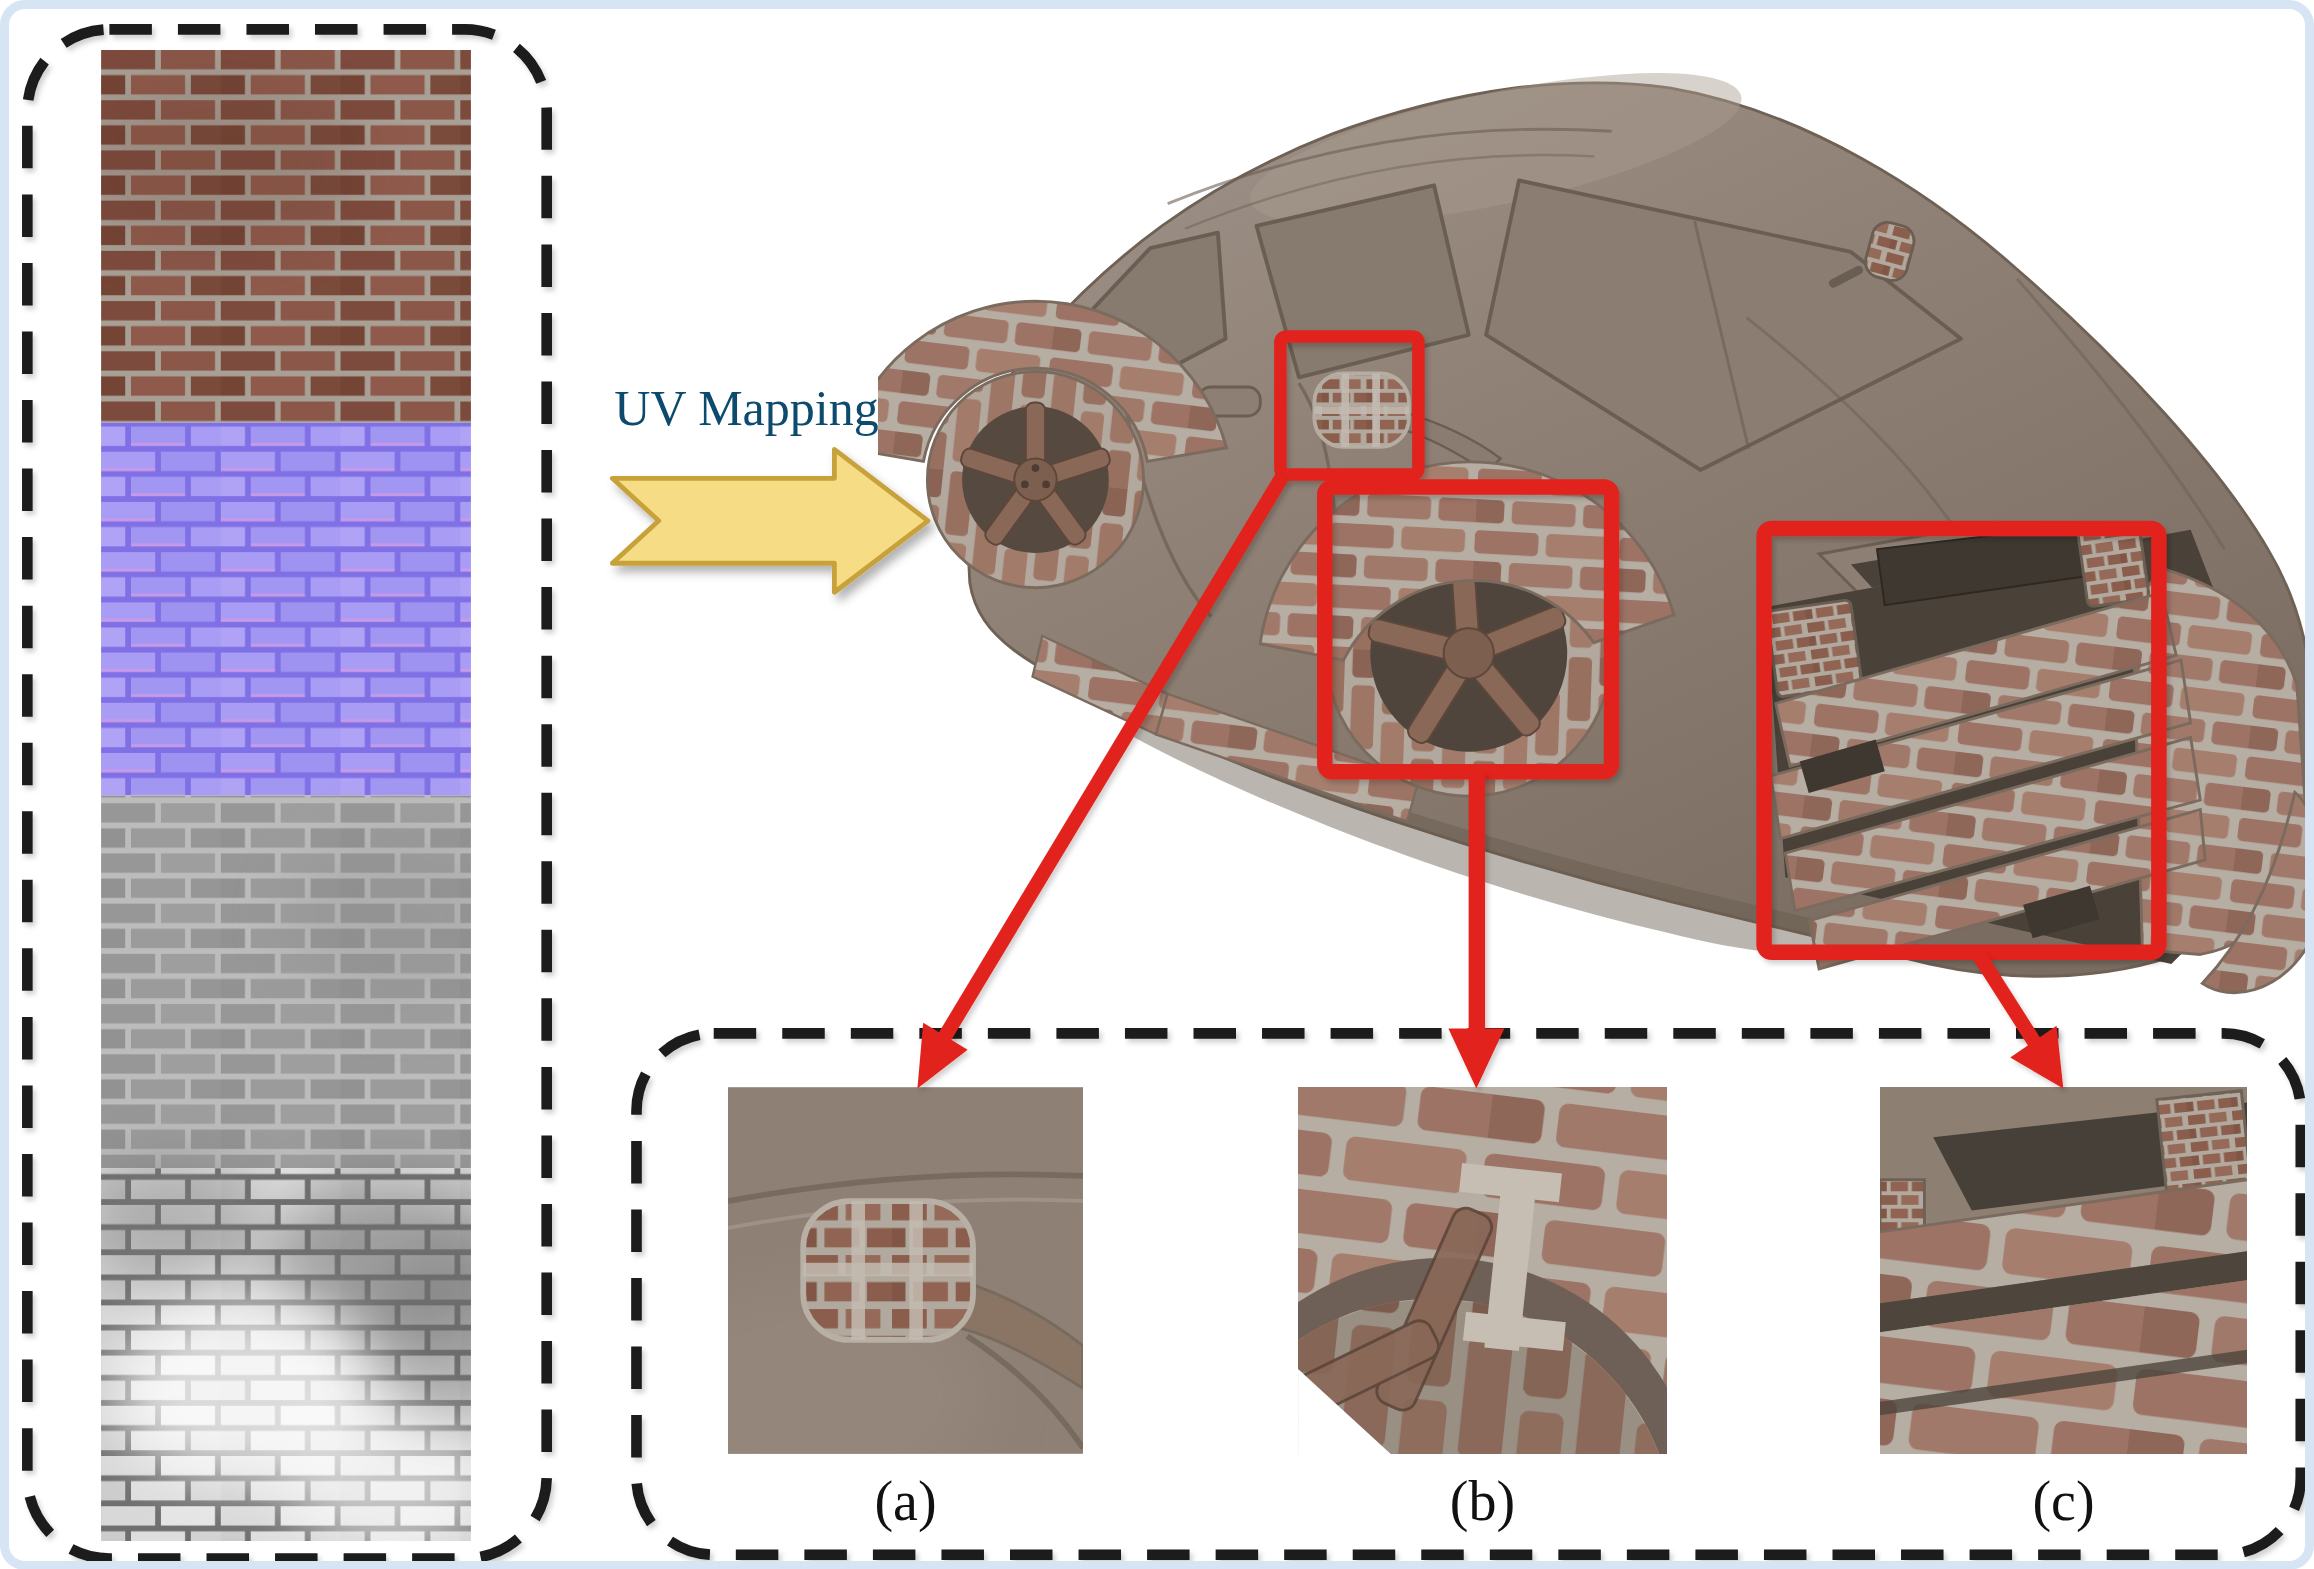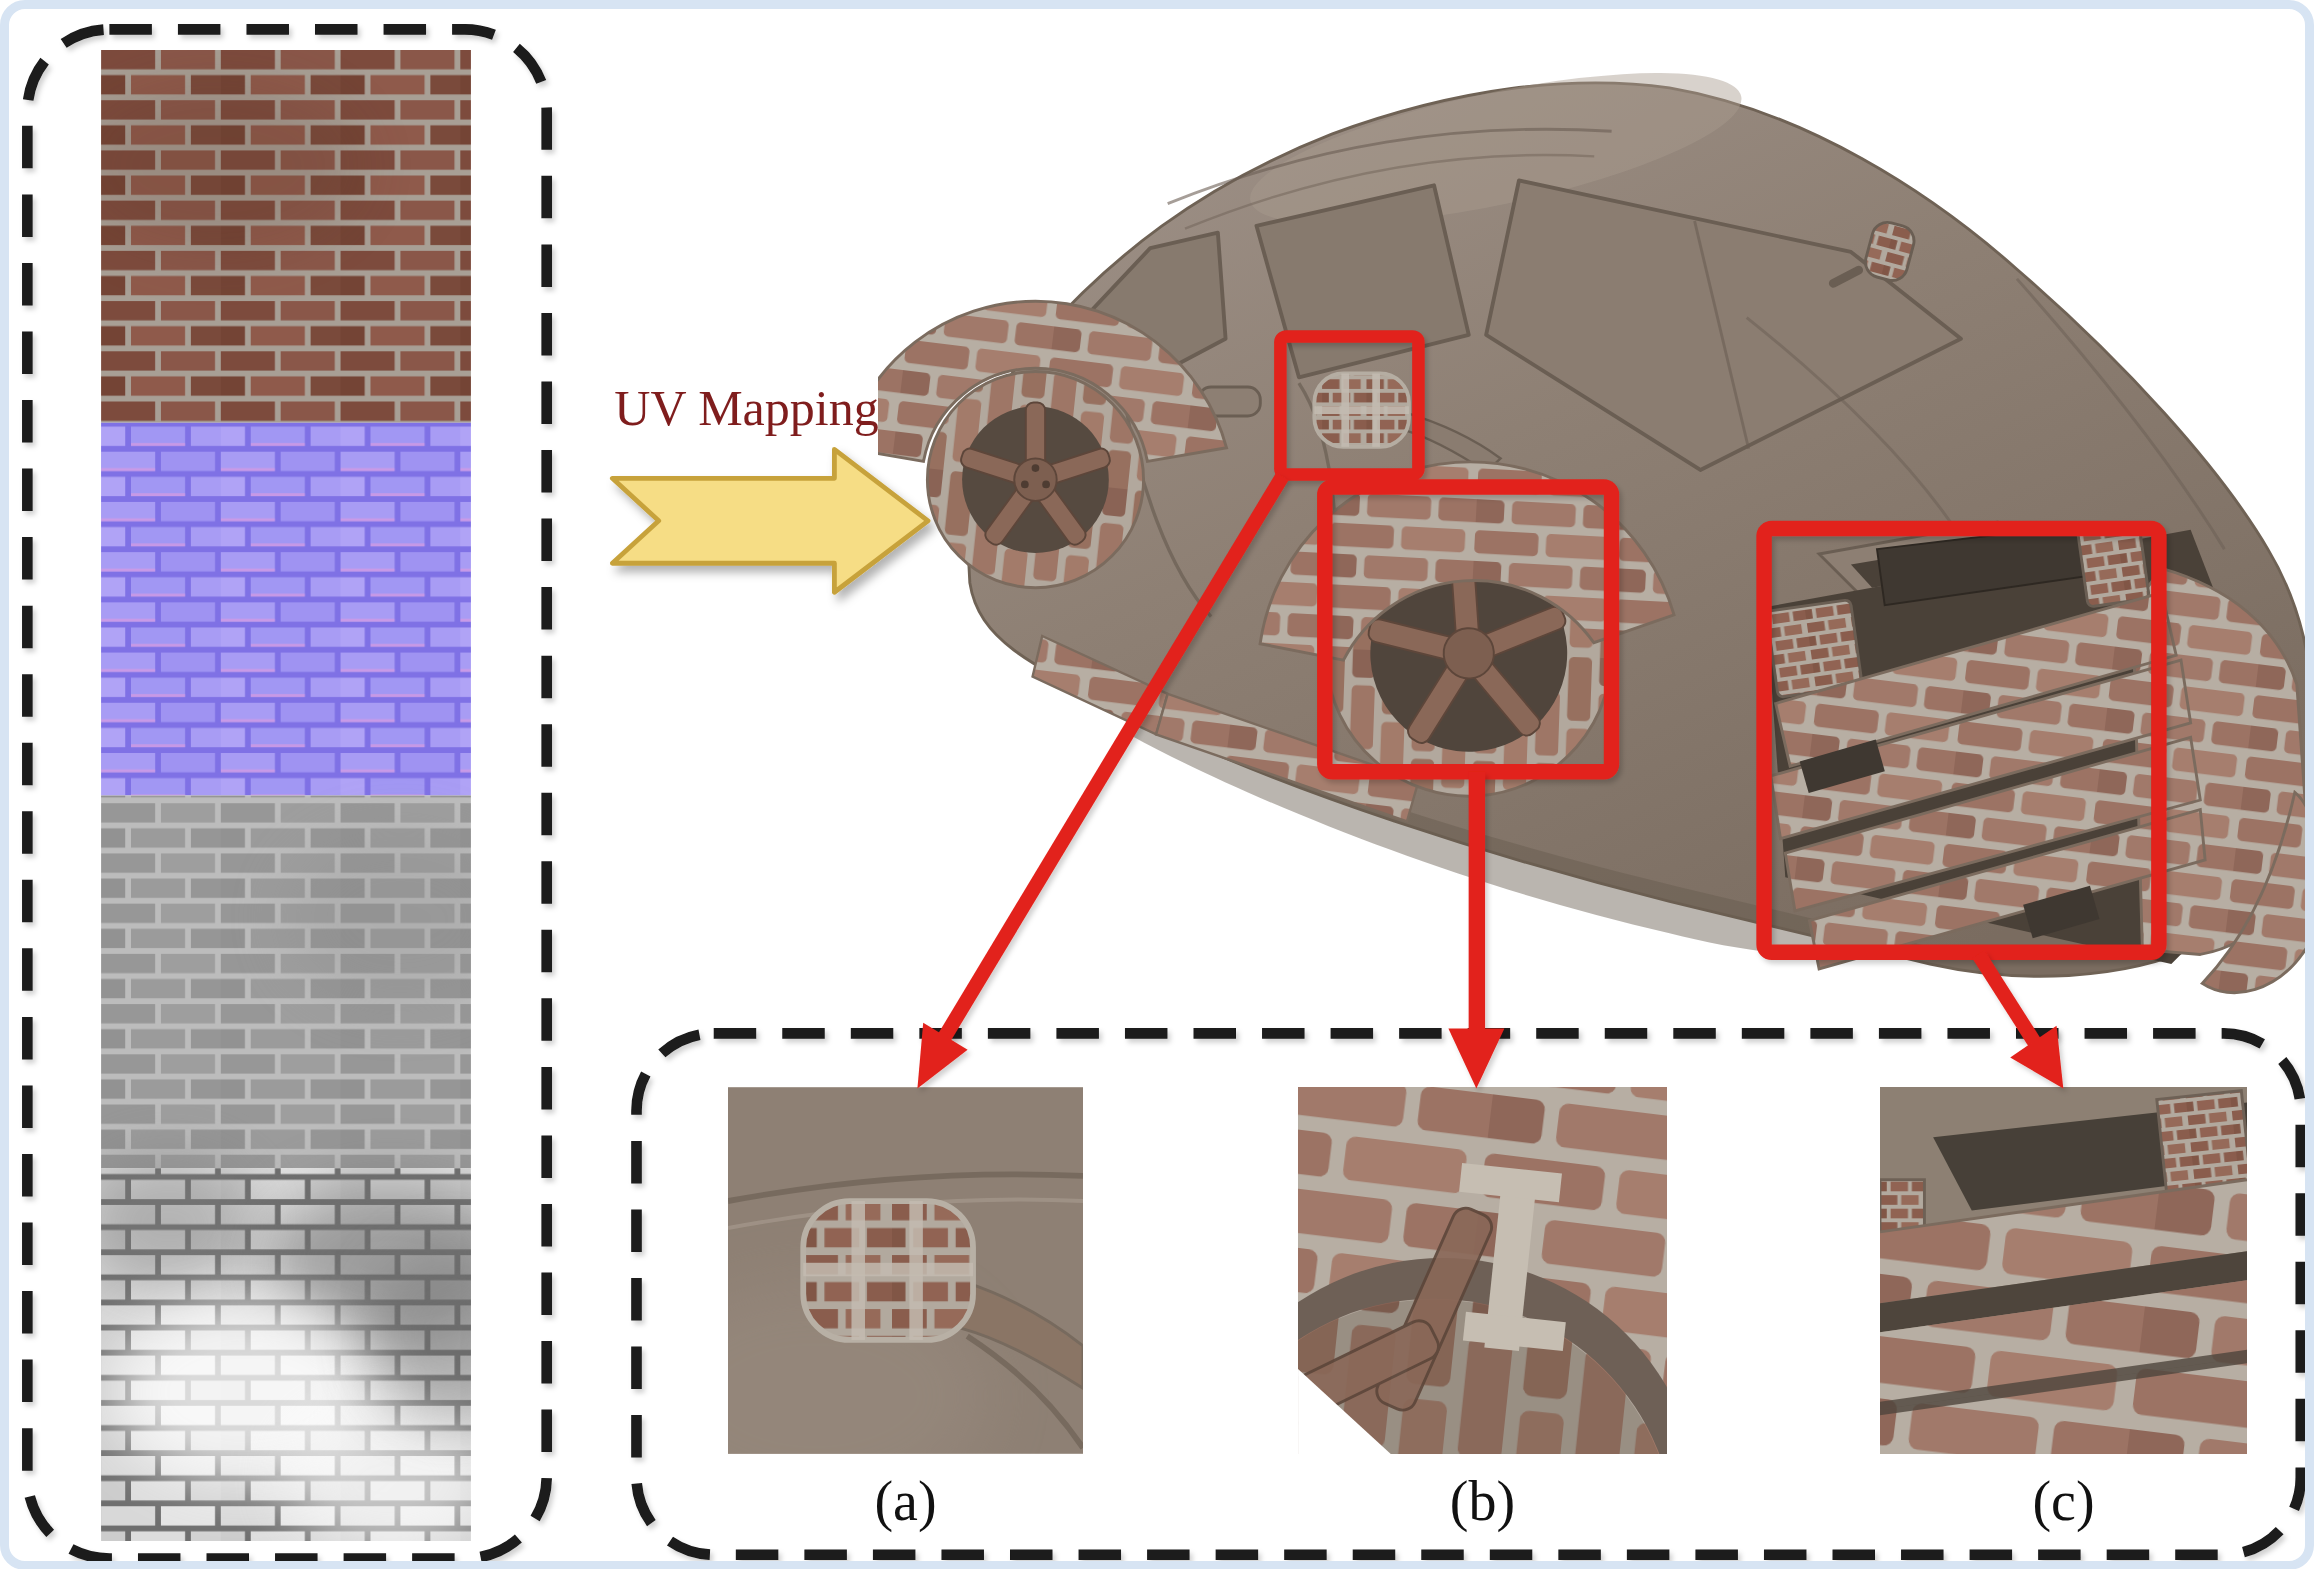--- a/index.html
+++ b/index.html
@@ -10,21 +10,21 @@
     border:9.7px solid #d7e4f3;
     border-radius:25px;
     box-sizing:border-box;
     overflow:hidden;
     font-family:"Liberation Serif", serif;
   }
   .abs{position:absolute;}
   #texture-strip{left:92px;top:41px;width:370px;height:1491px;}
   #uv-label{
     left:552px;top:365px;width:371px;height:68px;
-    font-size:50px;color:#7f1d1d;text-align:center;line-height:68px;
+    font-size:50px;color:#0c4a6e;text-align:center;line-height:68px;
     font-family:"Liberation Serif", serif;
   }
   #car-svg{left:869px;top:19.3px;width:1445px;height:994px;}
   .crop{border:0;}
   #crop-a{left:719px;top:1078px;width:355px;height:367px;}
   #crop-b{left:1289px;top:1078px;width:369px;height:367px;}
   #crop-c{left:1871px;top:1078px;width:367px;height:367px;}
   .caption{
     width:355px;height:77px;top:1454px;
     font-size:56px;color:#111;text-align:center;line-height:77px;

